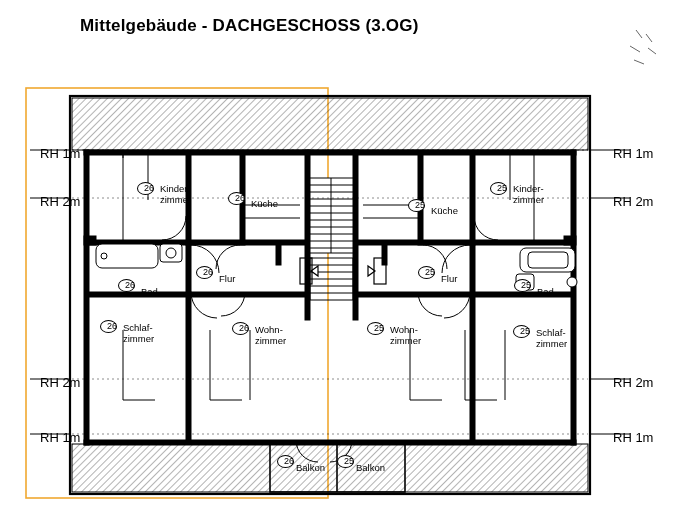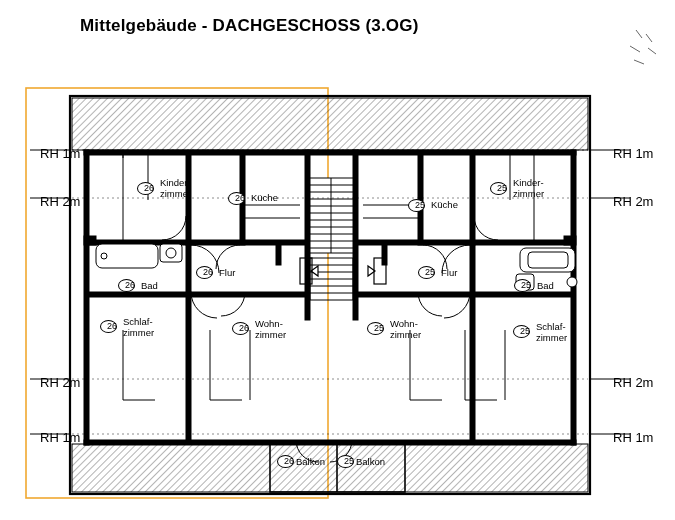--- a/index.html
+++ b/index.html
@@ -22,20 +22,21 @@
     color:#000;
     white-space:nowrap;
   }
   
   .lbl{
     position:absolute;
     font-size:9.5px;
     color:#000;
     line-height:10.5px;
     white-space:pre;
+    margin-top:6px;
   }
   .rh{
     position:absolute;
     font-size:13px;
     color:#000;
     white-space:nowrap;
   }
   .num{
     position:absolute;
     font-size:9px;

